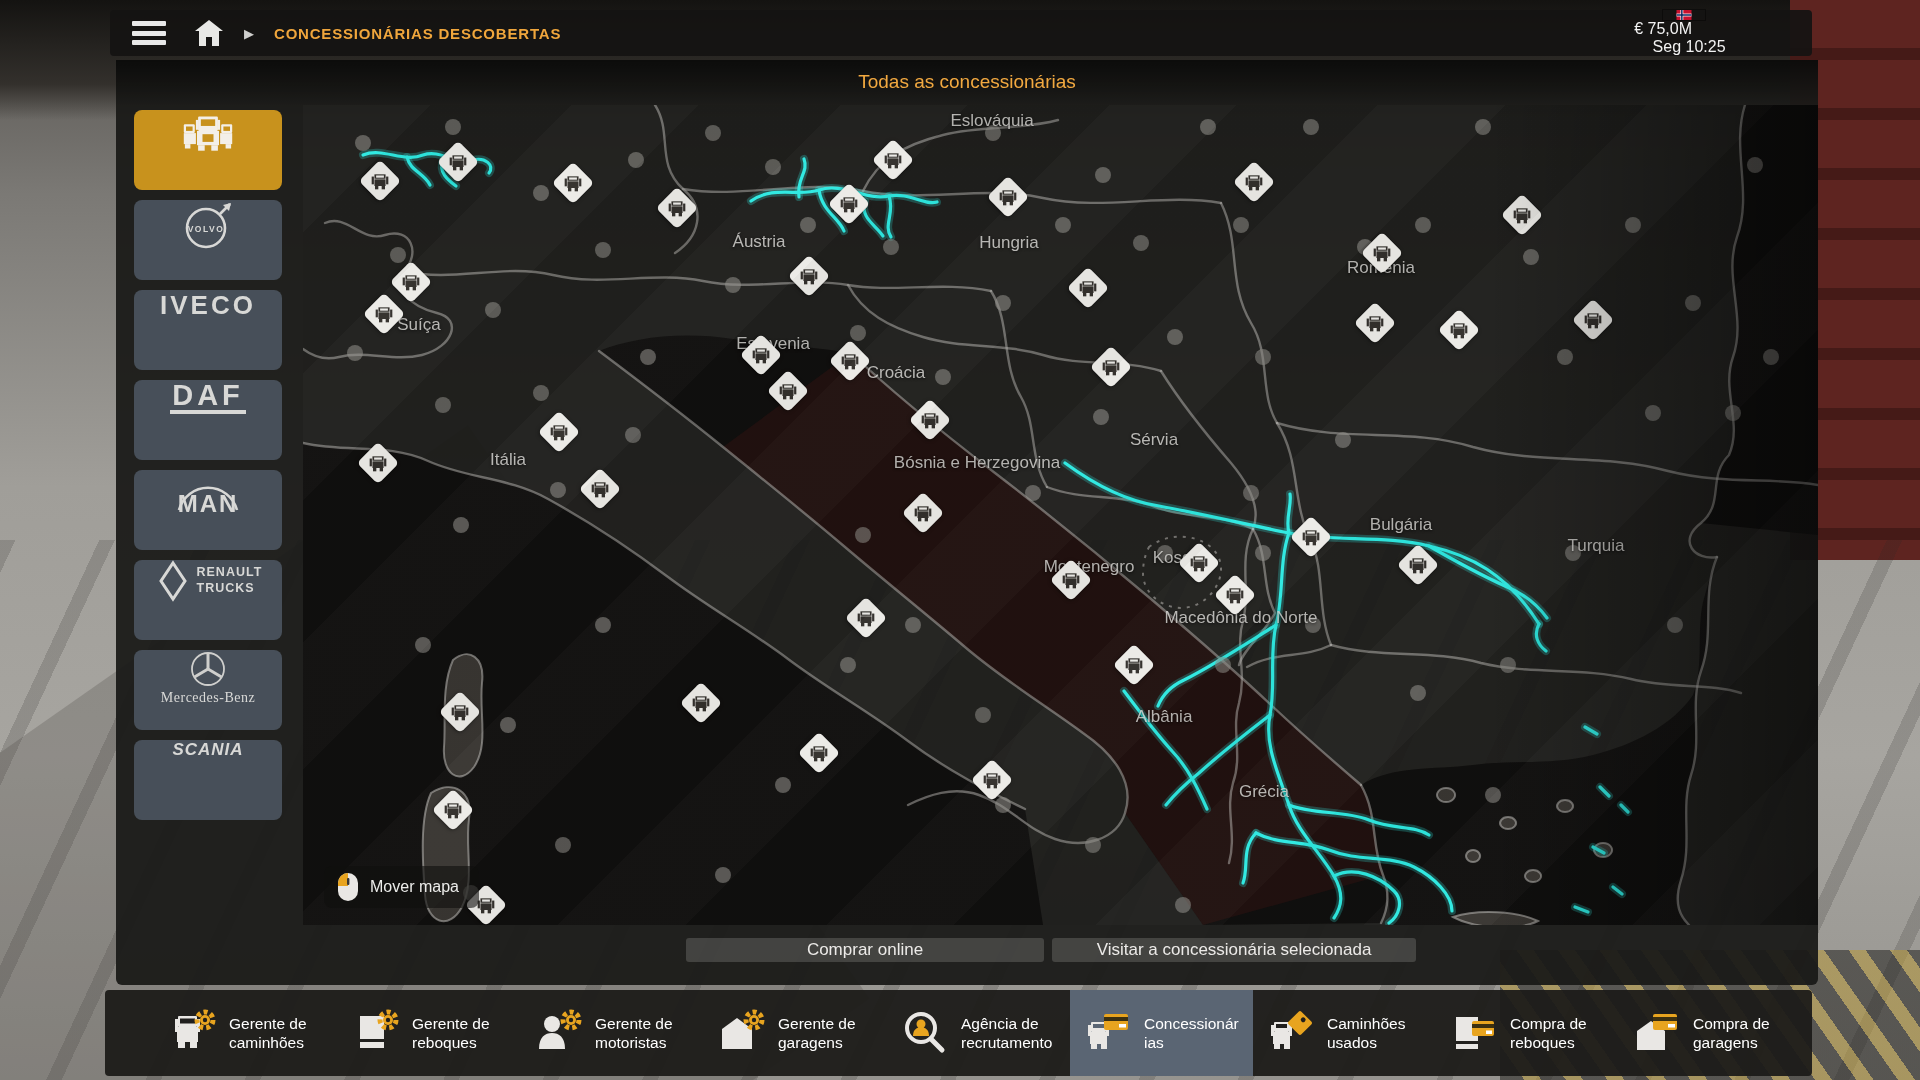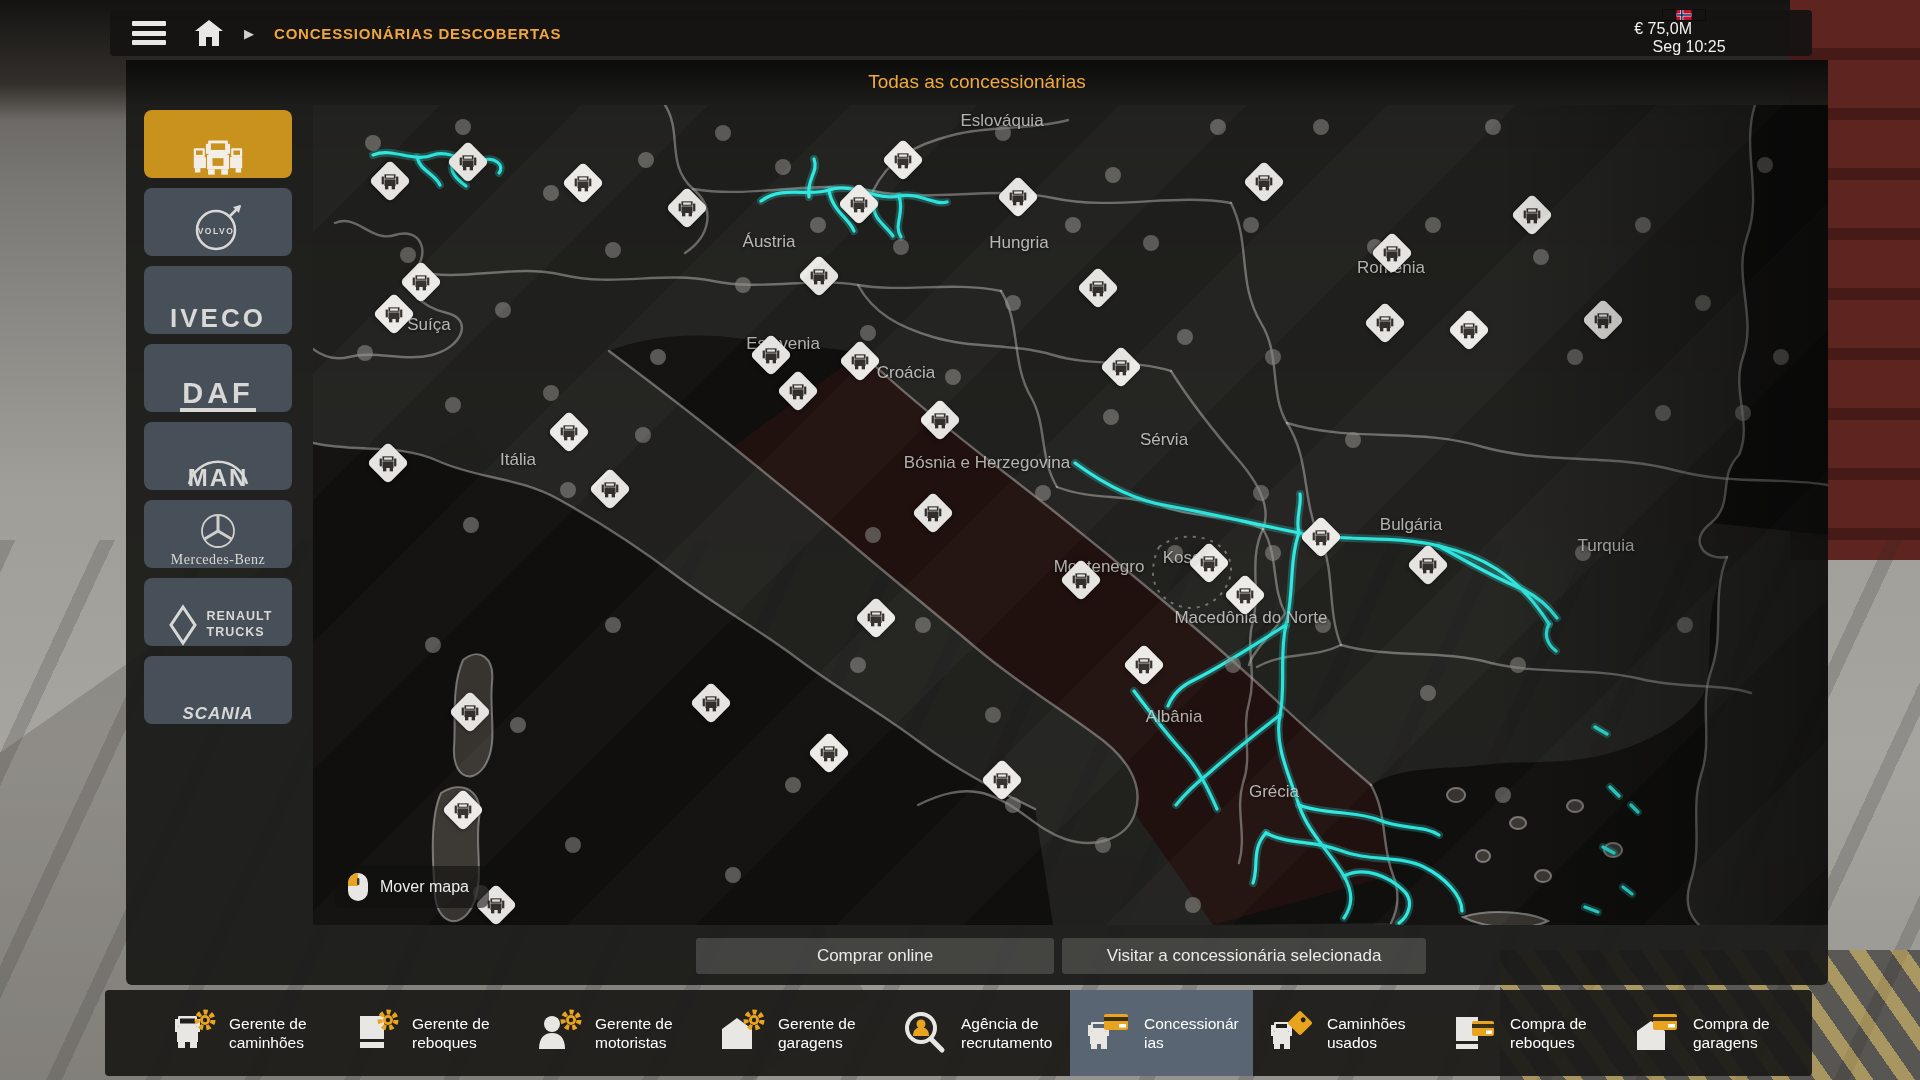--- a/index.html
+++ b/index.html
@@ -26,30 +26,30 @@
   .burger i { display:block; height:5px; background:#e8e8e8; border-radius:1px; }
   .home-btn { margin-left:26px; width:34px; height:30px; display:flex; align-items:center; justify-content:center; cursor:pointer; }
   .crumb-arrow { margin-left:18px; color:#cfcfcd; font-size:13px; }
   .breadcrumb { margin-left:20px; color:#f0a63c; font-weight:bold; font-size:15px; letter-spacing:.8px; }
   .tb-right { margin-left:auto; display:flex; align-items:center; height:100%;flex-direction:column; }
   .tb-flag { width:42px; height:28px; margin-right:78px; box-shadow:0 0 0 1px rgba(0,0,0,.4); }
   .tb-money { color:#f2f2f2; font-size:16px; margin-right:120px; }
   .tb-time  { color:#f2f2f2; font-size:16px; margin-right:68px; }
 
   
-  .panel { position:absolute; left:126px; top:60px; width:1702px; height:925px;
+  .panel { position:absolute; left:116px; top:60px; width:1702px; height:925px;
     background:rgba(26,25,23,0.94); border-radius:0 0 6px 6px; overflow:hidden; }
   .panel-title { position:absolute; left:0; top:0; width:100%; height:46px; z-index:6;
     background:linear-gradient(180deg,rgba(0,0,0,.55),rgba(0,0,0,0)); text-align:center;
     color:#f2a940; font-size:19px; padding-top:11px; pointer-events:none; }
 
   
   .brands { position:absolute; left:18px; top:50px; width:150px; z-index:8; }
-  .brand-btn { width:148px; height:68px; margin-bottom:10px; border-radius:8px; background:#474f59;
-    display:flex; flex-direction:column; align-items:center; justify-content:flex-end; cursor:pointer;
+  .brand-btn { width:148px; height:80px; margin-bottom:10px; border-radius:8px; background:#474f59;
+    display:flex; flex-direction:column; align-items:center; justify-content:flex-start; cursor:pointer;
     color:#d8d8d6; overflow:hidden; }
   .brand-btn.selected { background:#c8921d; }
   .logo-text { font-weight:bold; letter-spacing:2px; }
   .logo-iveco { font-size:26px; letter-spacing:3px; }
   .logo-daf { font-size:29px; letter-spacing:4px; font-weight:800; border-bottom:4px solid #d8d8d6; line-height:1.05; padding:0 2px; }
   .logo-scania { font-size:17px; font-style:italic; font-weight:800; letter-spacing:1px; }
   .logo-mb-text { font-family:"Liberation Serif", serif; font-size:14px; letter-spacing:.5px; margin-top:2px; }
   .logo-renault { display:flex; align-items:center; gap:9px; }
   .logo-renault .rl { font-size:12.5px; font-weight:800; letter-spacing:1px; line-height:1.25; }
 
@@ -72,21 +72,21 @@
     font-size:17px; white-space:nowrap; text-shadow:0 1px 3px rgba(0,0,0,.7); pointer-events:none; }
   .dealer { position:absolute; width:40px; height:40px; transform:translate(-50%,-50%); cursor:pointer; }
   .dealer .dmd { position:absolute; inset:5px; background:#ecebe7; border-radius:5px;
     transform:rotate(45deg); box-shadow:0 1px 4px rgba(0,0,0,.5); }
   .dealer svg { position:absolute; left:50%; top:50%; width:20px; height:20px; transform:translate(-50%,-50%); }
 
   .mover-pill { position:absolute; left:208px; top:806px; height:42px; padding:0 20px 0 12px; z-index:7;
     background:rgba(15,15,14,0.6); border-radius:8px; display:flex; align-items:center; gap:10px; }
   .mover-pill span { color:#ececea; font-size:16px; }
 
-  .action-btn { position:absolute; top:878px; height:36px; z-index:7; background:rgba(140,140,138,0.33);
+  .action-btn { position:absolute; top:878px; height:24px; z-index:7; background:rgba(140,140,138,0.33);
     border:none; border-radius:3px; color:#eceae8; font-size:17px; cursor:pointer; font-family:inherit; }
   .btn-buy { left:570px; width:358px; }
   .btn-visit { left:936px; width:364px; }
 
   
   .bottom-nav { position:absolute; left:105px; top:990px; width:1707px; height:86px;
     background:rgba(28,27,25,0.95); border-radius:4px; display:flex; align-items:stretch; padding:0 10px 0 50px; }
   .nav-item { flex:1 1 0; display:flex; align-items:center; gap:12px; padding-left:14px; cursor:pointer; }
   .nav-item.selected { background:#5a6573; }
   .nav-label { color:#fff; font-size:15.5px; line-height:1.25; width:96px; overflow-wrap:anywhere; }
@@ -171,37 +171,37 @@
       <div class="brand-btn">
         <span class="logo-text logo-daf">DAF</span>
       </div>
       <div class="brand-btn">
         <svg width="74" height="46" viewBox="0 0 74 46">
           <path d="M8,40 A30,30 0 0 1 66,40" fill="none" stroke="#d8d8d6" stroke-width="2.6"></path>
           <text x="37" y="42" text-anchor="middle" font-size="24" font-weight="bold" letter-spacing="2" fill="#d8d8d6">MAN</text>
         </svg>
       </div>
       <div class="brand-btn">
+        <div class="logo-renault">
+          <svg width="30" height="42" viewBox="0 0 30 42">
+            <path d="M15,3 L27,21 L15,39 L3,21 Z" fill="none" stroke="#d8d8d6" stroke-width="3"></path>
+          </svg>
+          <span class="rl" style="width:62px;">RENAULT TRUCKS</span>
+        </div>
+      </div>
+      <div class="brand-btn">
         <svg width="38" height="38" viewBox="0 0 38 38">
           <circle cx="19" cy="19" r="16" fill="none" stroke="#cfcfcd" stroke-width="1.8"></circle>
           <g stroke="#cfcfcd" stroke-width="3">
             <line x1="19" y1="19" x2="19" y2="3.5"></line>
               <line x1="19" y1="19" x2="5.5" y2="27"></line>
               <line x1="19" y1="19" x2="32.5" y2="27"></line>
           </g>
         </svg>
         <span class="logo-mb-text">Mercedes-Benz</span>
-      </div>
-      <div class="brand-btn">
-        <div class="logo-renault">
-          <svg width="30" height="42" viewBox="0 0 30 42">
-            <path d="M15,3 L27,21 L15,39 L3,21 Z" fill="none" stroke="#d8d8d6" stroke-width="3"></path>
-          </svg>
-          <span class="rl" style="width:62px;">RENAULT TRUCKS</span>
-        </div>
       </div>
       <div class="brand-btn">
         <span class="logo-text logo-scania">SCANIA</span>
       </div>
     </div>
 
     <div class="map" id="map">
       <svg class="geo" id="map-svg" viewBox="0 0 1515 820" preserveAspectRatio="none">
           <path d="M548,248 C590,288 640,328 692,368 C744,408 796,450 848,494 C888,528 928,562 968,600 C1000,630 1030,656 1058,680 C1075,710 1068,740 1080,770 C1088,790 1084,806 1078,818 L900,820 L822,708 C832,678 812,650 780,628 C742,600 702,576 662,542 C622,508 582,476 542,442 C502,408 462,376 420,342 C378,308 336,276 296,246 C330,232 380,226 430,234 C470,240 515,242 548,248 Z" class="sea"></path>
           <path d="M0,338 C45,348 85,338 125,356 C165,374 205,372 245,394 C285,416 325,442 365,472 C405,502 445,524 485,554 C525,584 565,606 605,636 C645,666 685,686 722,704 L740,820 L0,820 Z" class="sea"></path>

